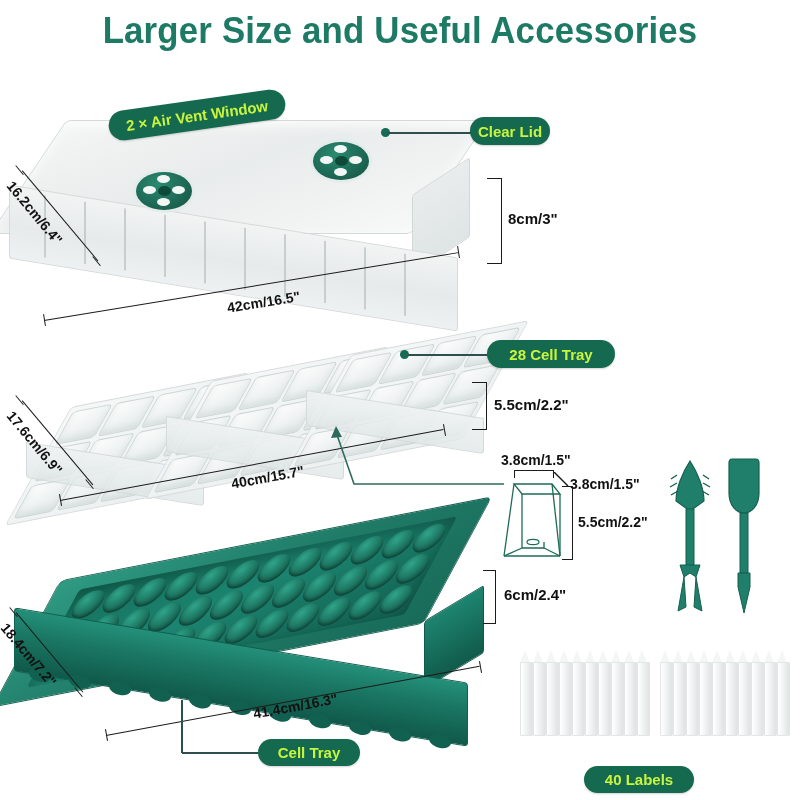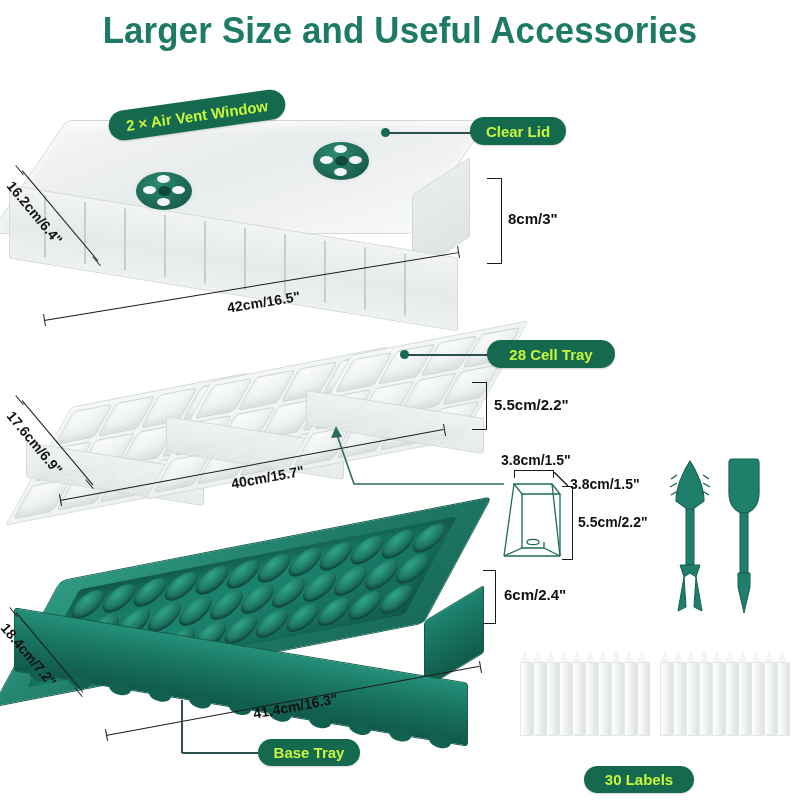--- a/index.html
+++ b/index.html
@@ -214,21 +214,21 @@
     <div class="dimline" style="left:44px;top:320px;width:420px;transform:rotate(-9.3deg);"></div>
     <div class="dimtick" style="left:44px;top:314px;height:12px;transform:rotate(-9deg);"></div>
     <div class="dimtick" style="left:458px;top:246px;height:12px;transform:rotate(-9deg);"></div>
     <div class="dim" style="left:226px;top:300px;transform:rotate(-9.3deg);transform-origin:0 0;font-size:14px;">42cm/16.5"</div>
   </div>
 
   <div class="pill" style="left:108px;top:100px;width:178px;height:30px;font-size:15px;transform:rotate(-8deg);">2 × Air Vent Window</div>
 
   <div class="leaddot" style="left:381px;top:128px;"></div>
   <div class="lead" style="left:388px;top:132px;width:88px;"></div>
-  <div class="pill" style="left:470px;top:117px;width:96px;height:28px;font-size:15px;">Clear Lid</div>
+  <div class="pill" style="left:470px;top:117px;width:80px;height:28px;font-size:15px;">Clear Lid</div>
 
   <div class="celltray">
 
     <div class="insert" style="left:20px;top:66px;">
       <div class="cellgrid">
         <div class="cellsq"></div>
           <div class="cellsq"></div>
           <div class="cellsq"></div>
           <div class="cellsq"></div>
         <div class="cellsq"></div>
@@ -411,21 +411,21 @@
     <div class="dim" style="left:252px;top:706px;transform:rotate(-10.5deg);transform-origin:0 0;font-size:14px;">41.4cm/16.3"</div>
   </div>
 
   <div>
     <div class="bracket" style="left:483px;top:570px;width:12px;height:52px;border-left:none;"></div>
     <div class="dim" style="left:504px;top:586px;">6cm/2.4"</div>
   </div>
 
   <div class="lead" style="left:182px;top:752px;width:80px;"></div>
   <div style="position:absolute;left:181px;top:700px;width:2px;height:53px;background:#2f4f4f;"></div>
-  <div class="pill" style="left:258px;top:739px;width:102px;height:27px;font-size:15px;">Base Tray</div>
+  <div class="pill" style="left:258px;top:739px;width:102px;height:27px;font-size:15px;">Cell Tray</div>
 
   <div class="tools">
     <svg width="120" height="170" viewBox="0 0 120 170">
 
       <g>
         <path d="M30 6 C22 18 16 34 16 46 L30 56 L44 46 C44 34 38 18 30 6 Z" fill="#1f7f6b" stroke="#15604f" stroke-width="1.2"></path>
         <path d="M17 20 L11 24 M17 28 L10 32 M18 36 L11 40 M43 20 L49 24 M43 28 L50 32 M42 36 L49 40" stroke="#15604f" stroke-width="1.4" fill="none"></path>
         <rect x="26" y="54" width="8" height="56" fill="#1f7f6b" stroke="#15604f" stroke-width="1"></rect>
         <path d="M20 110 L40 110 L36 122 L30 118 L24 122 Z" fill="#1f7f6b" stroke="#15604f" stroke-width="1"></path>
         <path d="M24 122 L18 156 L26 152 Z" fill="#1f7f6b" stroke="#15604f" stroke-width="1"></path>
@@ -521,15 +521,15 @@
           <div class="tip"></div>
           <div class="body"></div>
         </div>
       <div class="stake">
           <div class="tip"></div>
           <div class="body"></div>
         </div>
     </div>
   </div>
 
-  <div class="pill" style="left:584px;top:766px;width:110px;height:27px;font-size:15px;">30 Labels</div>
+  <div class="pill" style="left:584px;top:766px;width:110px;height:27px;font-size:15px;">40 Labels</div>
 
 </div>
 
 </body></html>

